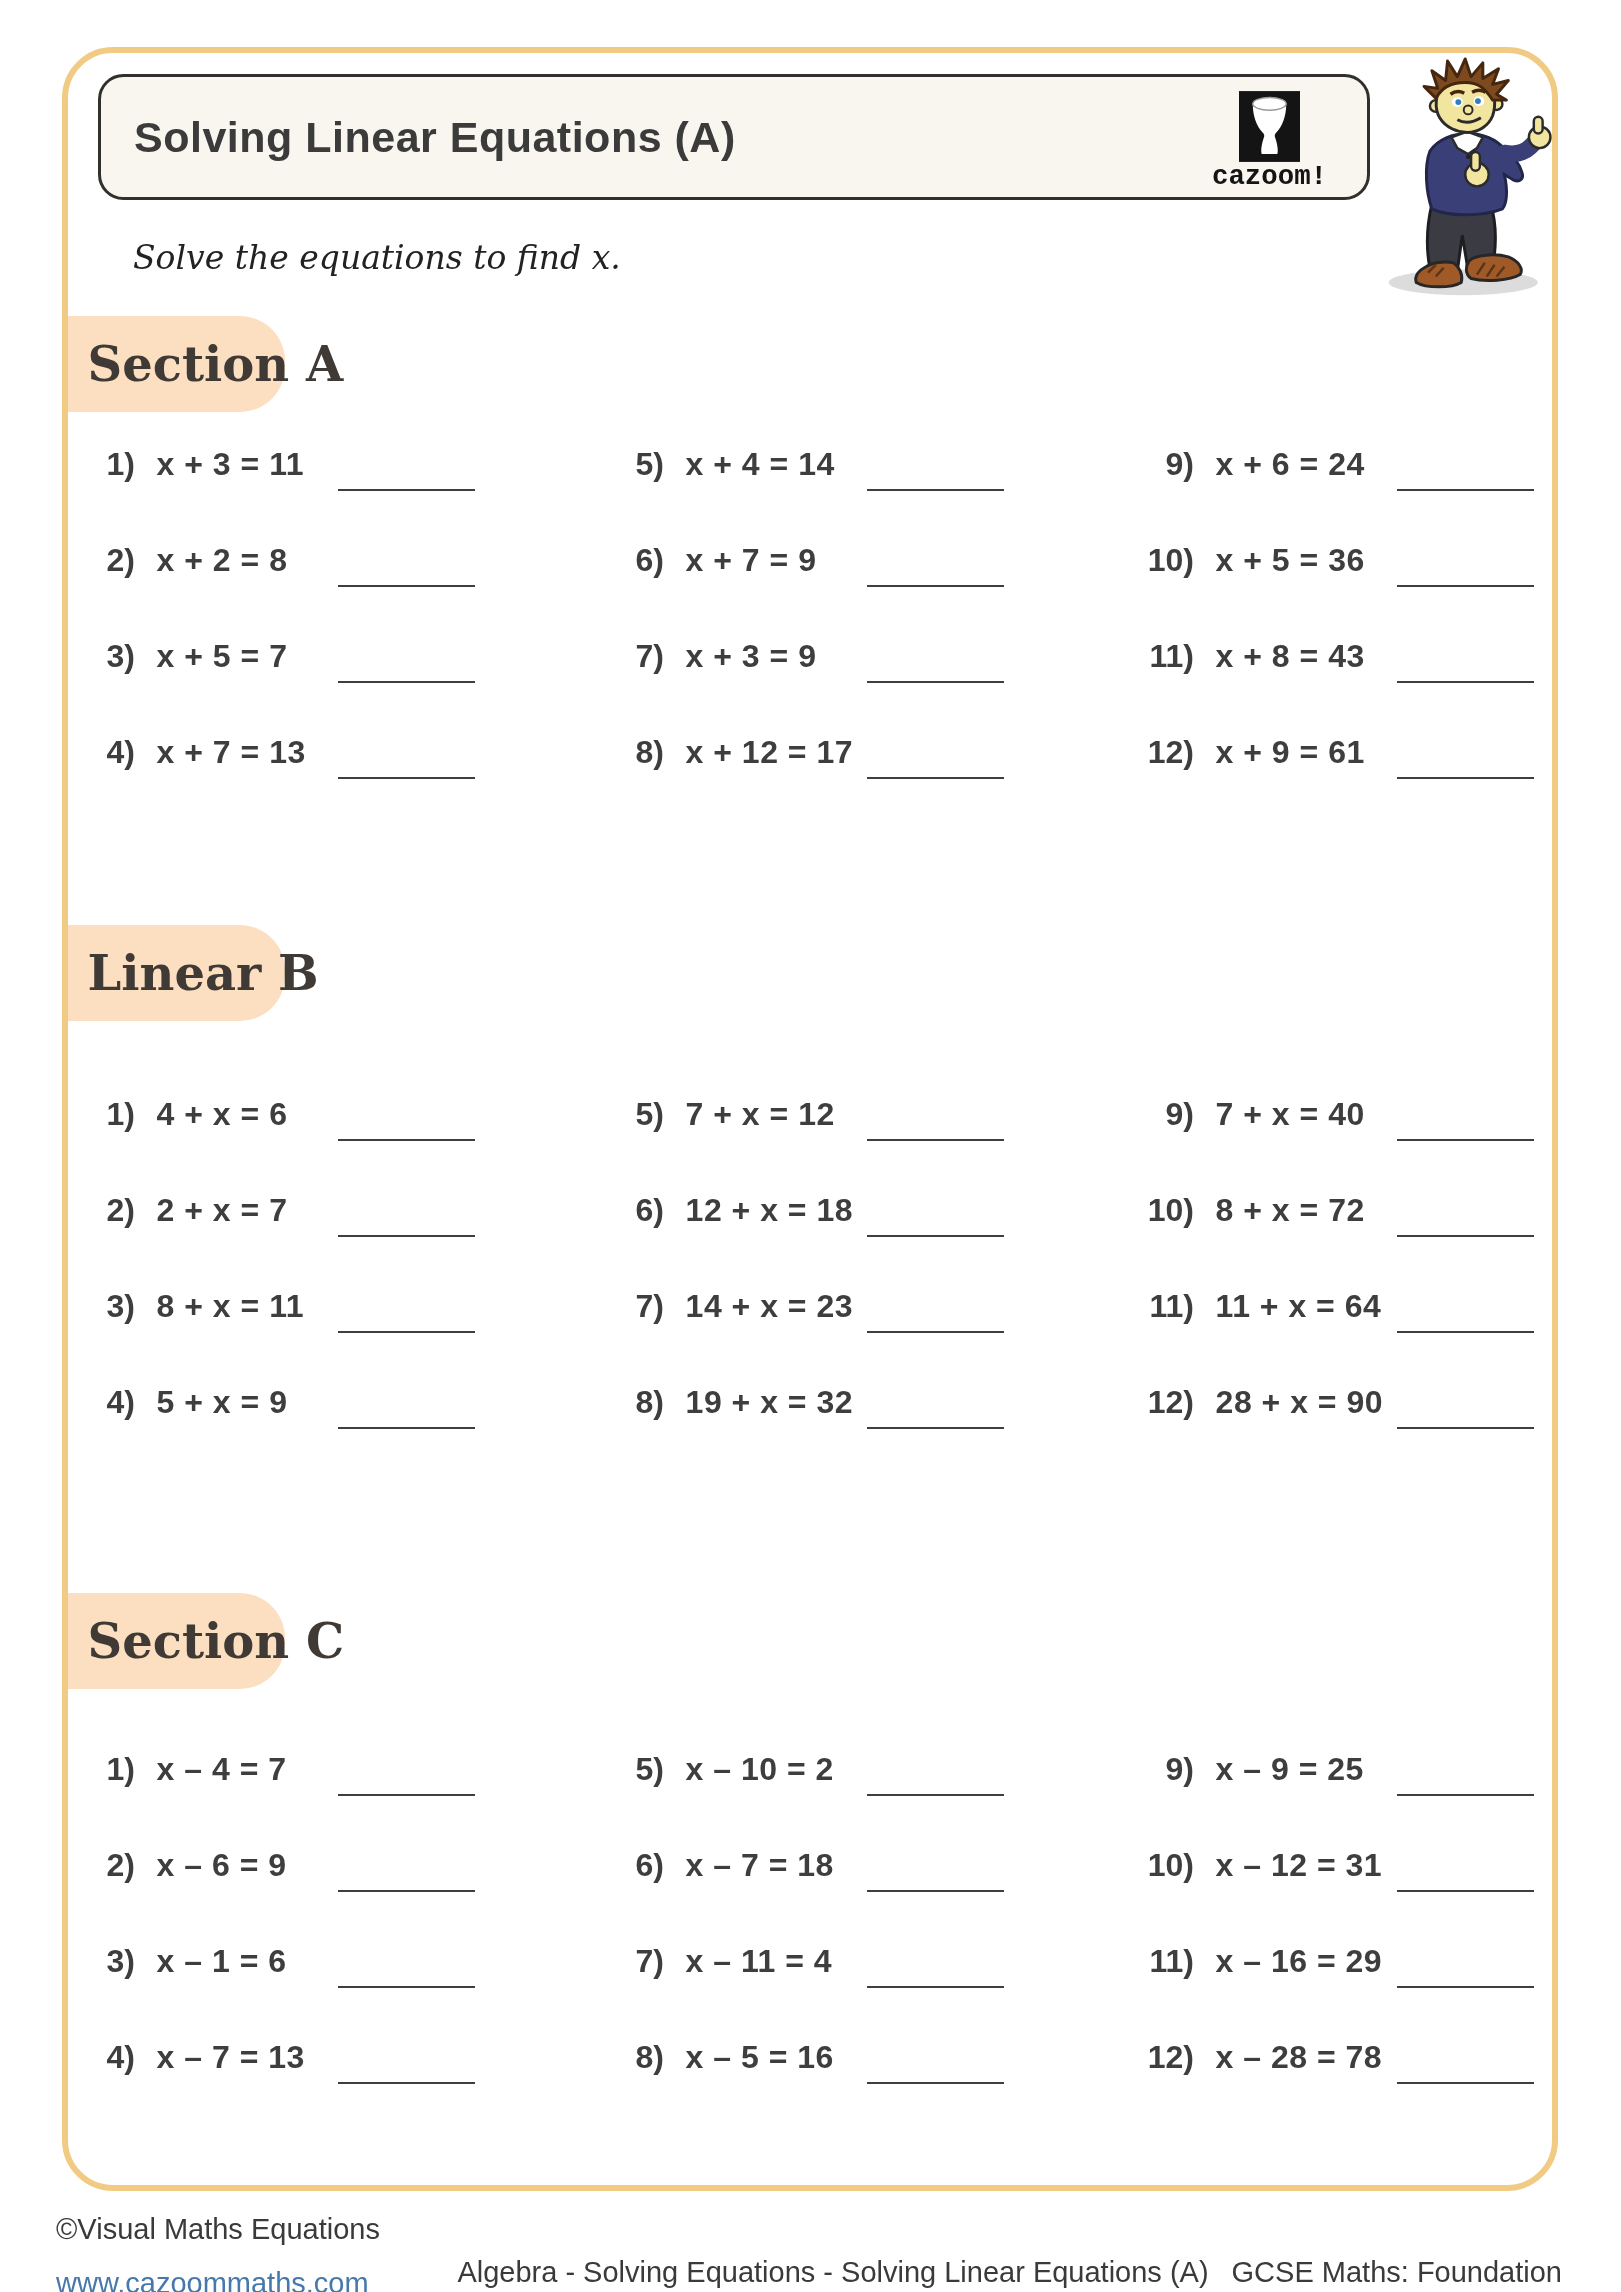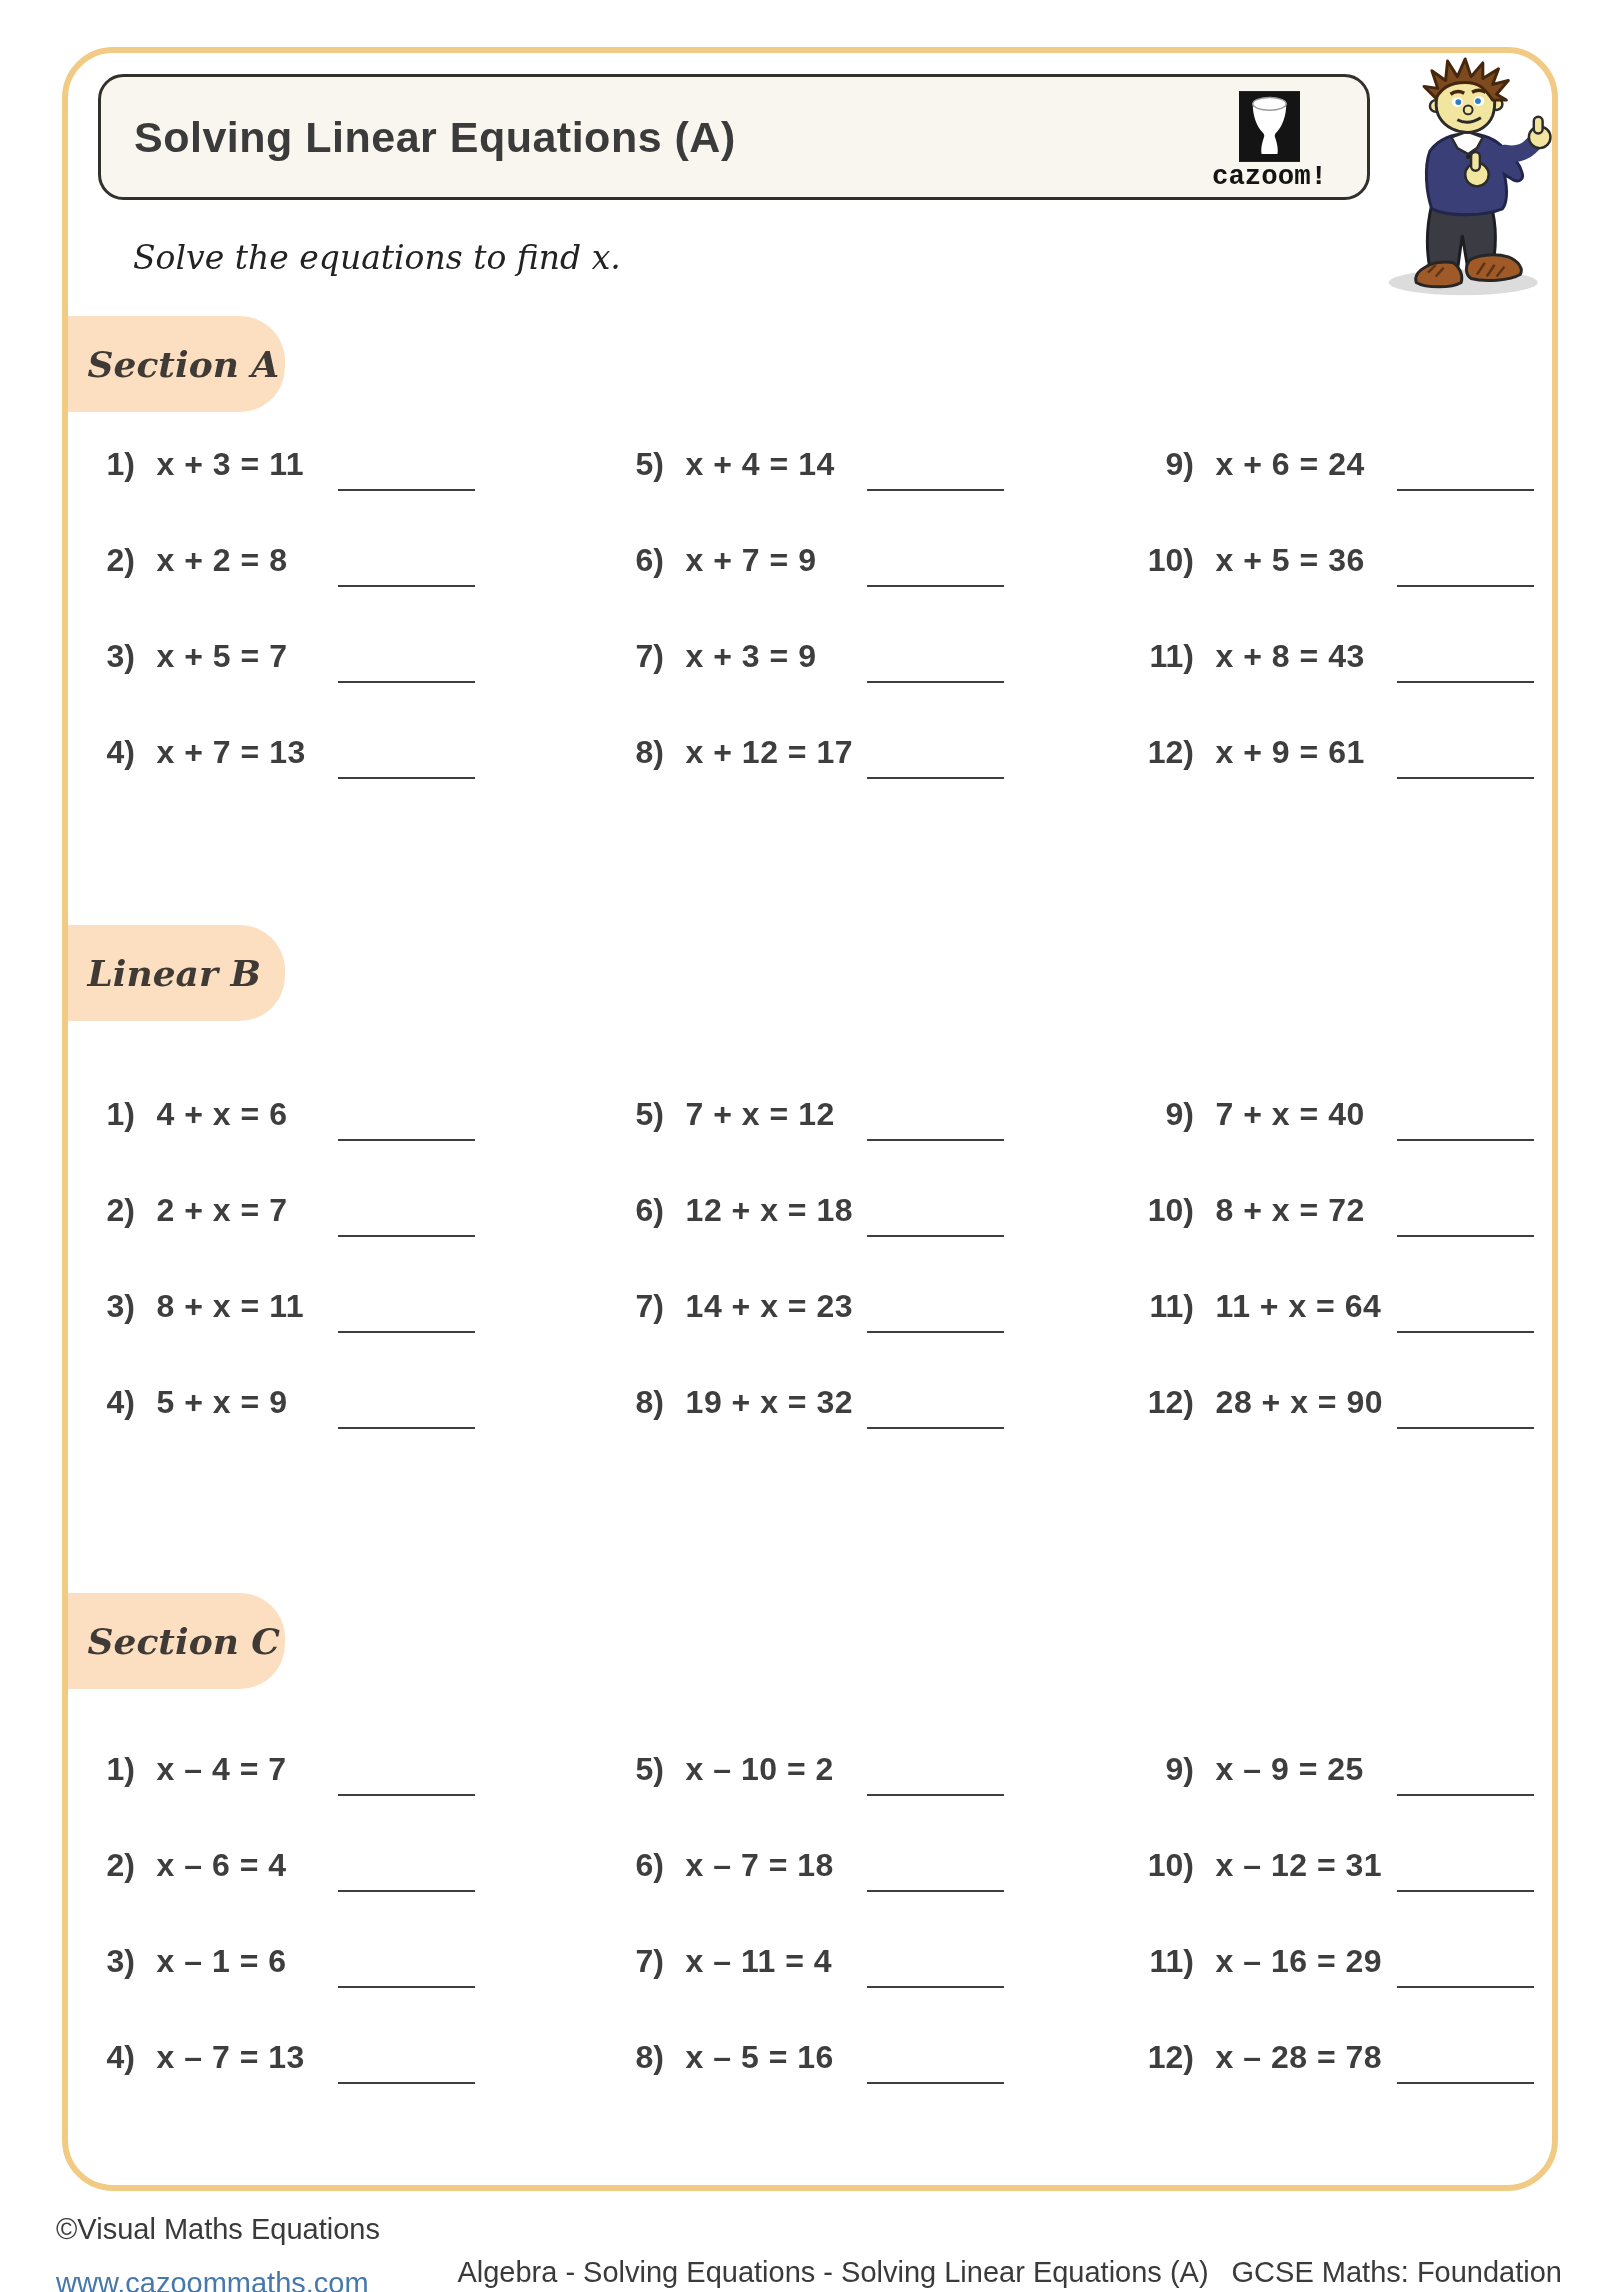--- a/index.html
+++ b/index.html
@@ -37,22 +37,22 @@
     font-family:"DejaVu Serif",serif;font-style:italic;font-size:33px;color:#222222;
   }
   
   .badge{
     position:absolute;left:62px;width:223px;height:96px;background:#FBDFC0;
     border-radius:0 45px 45px 0;z-index:1;display:flex;align-items:center;
     padding-left:25.5px;box-sizing:border-box;
   }
   .badge-a{top:316px;} .badge-b{top:925px;} .badge-c{top:1593px;}
   .badge span{
-    font-family:"DejaVu Serif",serif;font-style:italic;font-weight:bold;
-    font-size:36px;color:#3F3A35;white-space:nowrap;
+    font-family:"DejaVu Serif",serif;font-weight:bold;
+    font-size:48px;color:#3F3A35;white-space:nowrap;
   }
   
   .section-rows{position:absolute;left:59px;width:1504px;z-index:3;}
   #rows-a{top:446px;} #rows-b{top:1096px;} #rows-c{top:1751px;}
   .col{position:absolute;top:0;width:466px;}
   .col0{left:0;} .col1{left:529px;} .col2{left:1059px;}
   .item{position:relative;height:96px;}
   .num{
     display:inline-block;width:76px;text-align:right;margin-right:21.6px;
     font-size:32px;font-weight:bold;color:#3E3E3E;
@@ -243,21 +243,21 @@
   </div>
     </div>
 </div>
 <div class="section-rows" id="rows-c">
   <div class="col col0">
       <div class="item">
     <span class="num">1)</span><span class="eq">x – 4 = 7</span>
     <span class="ans"></span>
   </div>
       <div class="item">
-    <span class="num">2)</span><span class="eq">x – 6 = 4</span>
+    <span class="num">2)</span><span class="eq">x – 6 = 9</span>
     <span class="ans"></span>
   </div>
       <div class="item">
     <span class="num">3)</span><span class="eq">x – 1 = 6</span>
     <span class="ans"></span>
   </div>
       <div class="item">
     <span class="num">4)</span><span class="eq">x – 7 = 13</span>
     <span class="ans"></span>
   </div>

